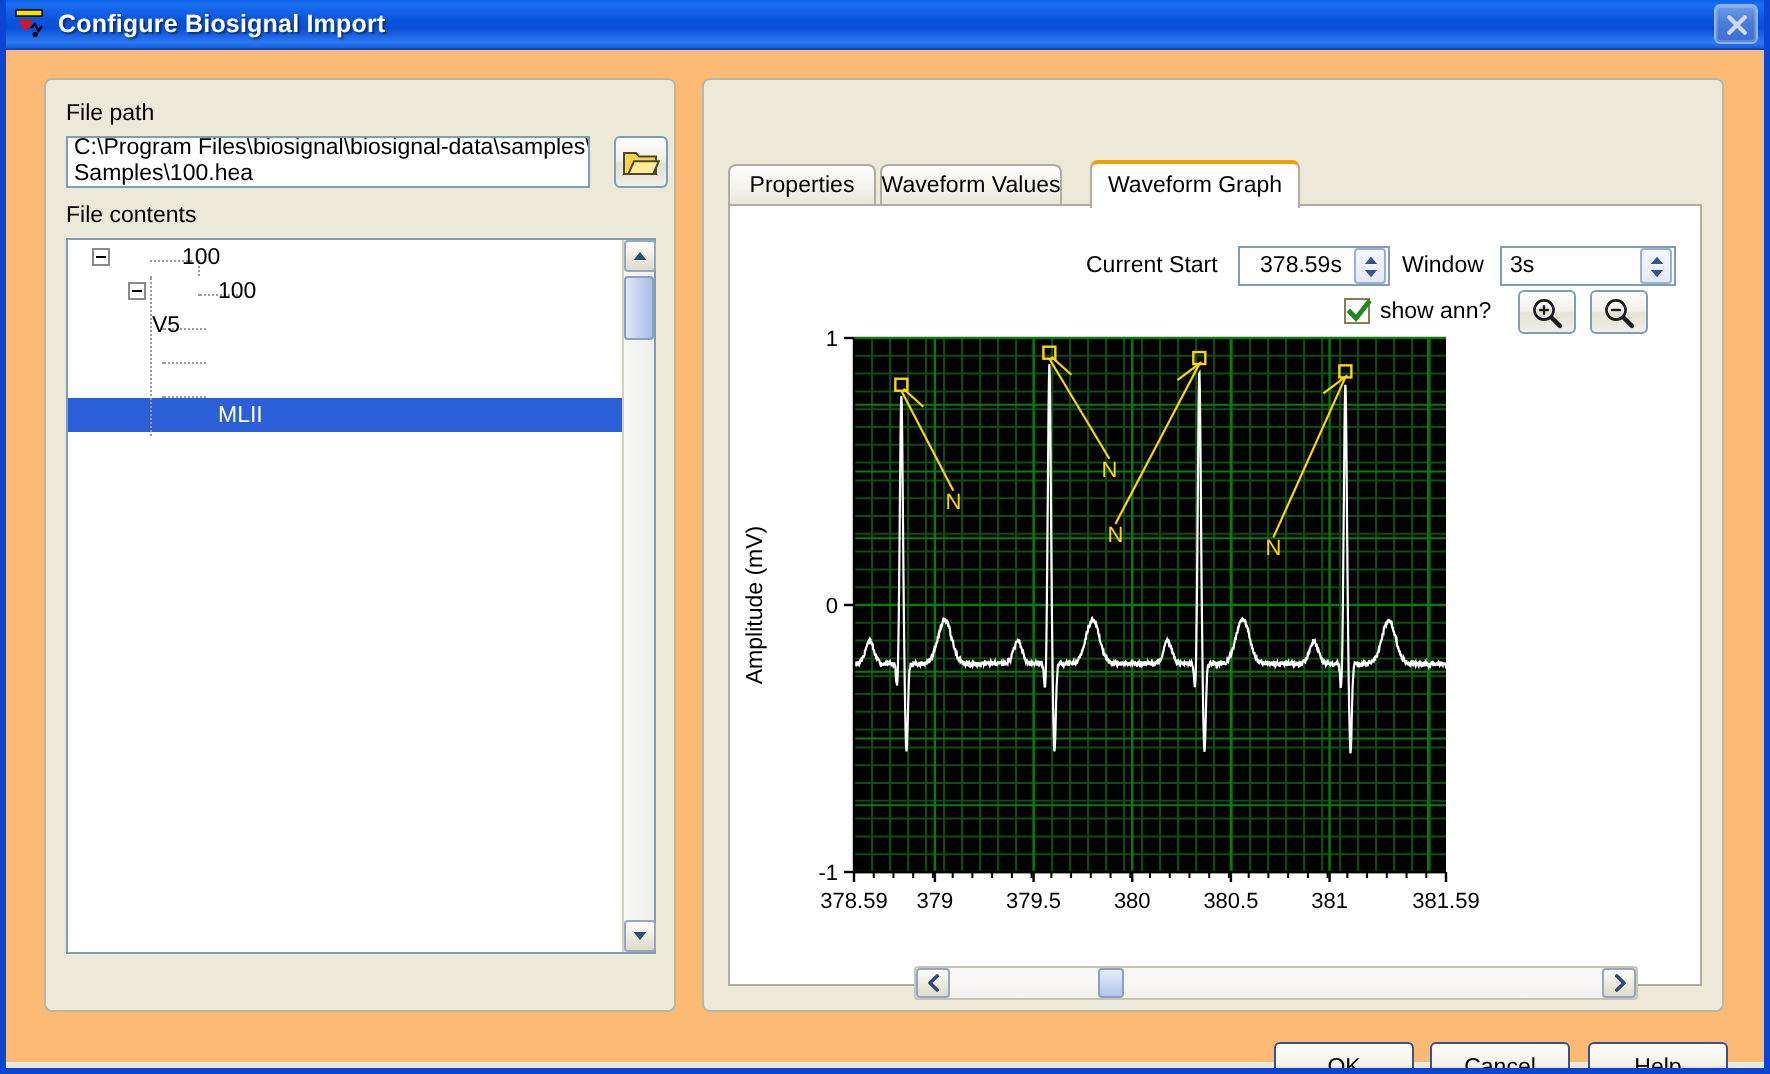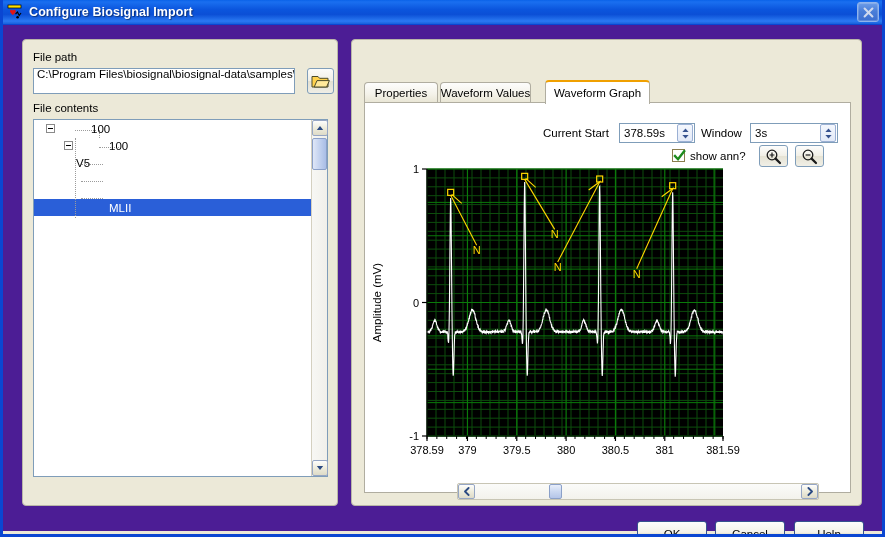--- a/index.html
+++ b/index.html
@@ -54,21 +54,21 @@
     box-shadow: inset 0 0 0 1px rgba(255,255,255,0.18);
     display: flex; align-items: center; justify-content: center;
     cursor: pointer;
   }
   #close-button svg { display: block; }
 
   
   #client {
     position: relative;
     width: 879px; height: 506px;
-    background: #4c1d95;
+    background: #fdba74;
   }
 
   
   .groupbox {
     position: absolute;
     background: #ece9d8;
     border: 1px solid #b9b6a8;
     border-radius: 4px;
   }
   #left-group  { left: 19px; top: 14px; width: 316px; height: 467px; }
@@ -367,20 +367,21 @@
   </div>
 
   <div id="client">
 
     <div class="groupbox" id="left-group">
 
       <span class="field-label" id="filepath-label">File path</span>
 
       <div id="filepath-input">
         <span id="filepath-line-top">C:\Program Files\biosignal\biosignal-data\samples\</span>
+        <span id="filepath-line-cur">Samples\100.hea</span>
       </div>
 
       <div id="browse-button">
         <svg width="19" height="15" viewBox="0 0 19 15">
           <path d="M1 2.5 L7 2.5 L8.6 4.3 L17 4.3 L17 13 L1 13 Z" fill="#ffd24d" stroke="#4a4a2a" stroke-width="1"></path>
           <path d="M3.2 13 L6 6.6 L18.4 6.6 L15.6 13 Z" fill="#ffe99a" stroke="#4a4a2a" stroke-width="1"></path>
         </svg>
       </div>
 
       <span class="field-label" id="filecontents-label">File contents</span>
@@ -444,21 +445,21 @@
         </div>
         <div class="tab active" style="left:181px; width:105px;">
           <span>Waveform Graph</span>
         </div>
       </div>
 
       <div id="tabpanel">
 
         <span class="ctl-label" style="left:178px; top:24px;">Current Start</span>
 
-        <div class="spinbox" style="left:254px; top:20px; width:76px;">
+        <div class="spinbox" style="left:254px; top:20px; width:76px;text-align:center;">
           <span class="sb-value">378.59s</span>
           <span class="spinner">
             <svg width="9" height="13" viewBox="0 0 9 13">
               <path d="M4.5 1.4 L7.6 5 L1.4 5 Z" fill="#36528f"></path>
               <path d="M4.5 11.6 L1.4 8 L7.6 8 Z" fill="#36528f"></path>
             </svg>
           </span>
         </div>
 
         <span class="ctl-label" style="left:336px; top:24px;">Window</span>

